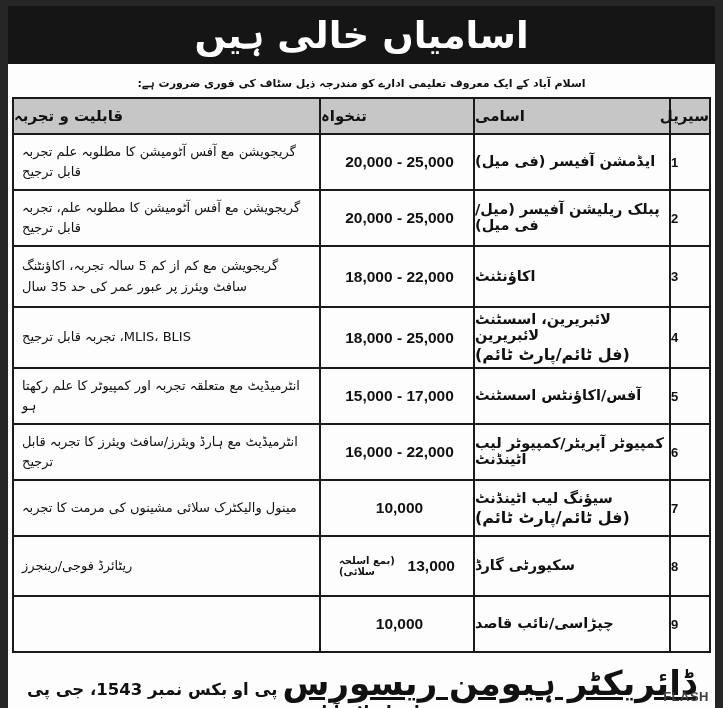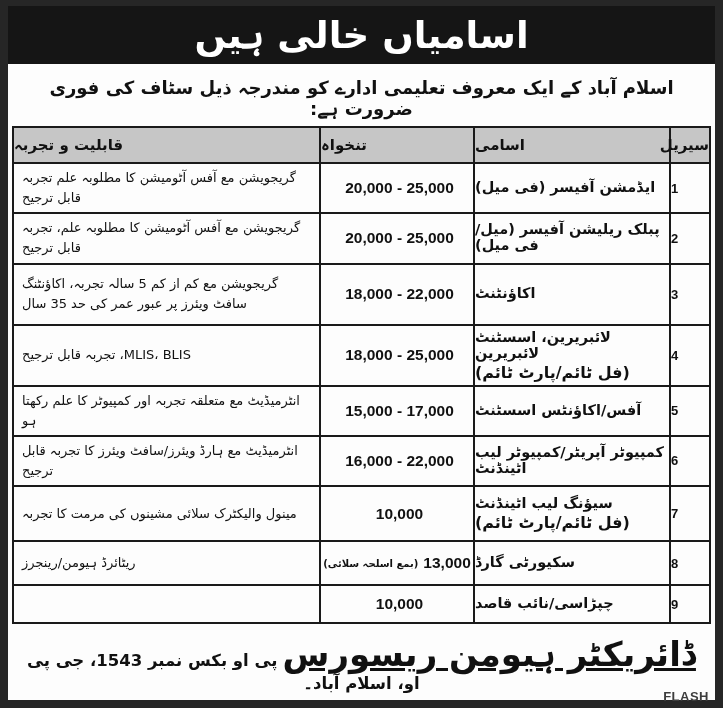--- a/index.html
+++ b/index.html
@@ -25,21 +25,21 @@
     font-size: 37px; font-weight: bold; letter-spacing: 1px;
   }
   .content {
     background: #fdfdfd;
     min-height: 636px;
     padding: 4px 4px 0 4px;
   }
   .intro {
     direction: rtl;
     text-align: center;
-    font-size: 18px; font-weight: bold;
+    font-size: 11px; font-weight: bold;
     color: #111;
     padding: 9px 14px 7px 14px;
   }
   table.vacancies {
     width: 100%;
     border-collapse: collapse;
     direction: rtl;
     table-layout: fixed;
   }
   .vacancies th, .vacancies td {
@@ -55,21 +55,21 @@
   }
   col.c-serial { width: 40px; }
   col.c-pos    { width: 196px; }
   col.c-sal    { width: 154px; }
   .cell-serial { font-size: 13px; font-weight: bold; font-family: "Liberation Sans", sans-serif; }
   .cell-pos    { font-size: 14.5px; font-weight: bold; padding: 3px 0; }
   .pos-note    { display: block; font-size: 16px; font-weight: bold; margin-top: 2px; }
   .cell-sal {
     font-family: "Liberation Sans", sans-serif;
     font-size: 15.5px; font-weight: bold;
-    padding: 2px;
+    padding: 18px;
   }
   .sal-wrap { direction: ltr; display: flex; align-items: center; justify-content: center; gap: 5px; }
   .sal-note { direction: rtl; font-family: "DejaVu Sans", sans-serif; font-size: 10px; font-weight: bold; }
   .cell-qual { font-size: 13px; font-weight: normal; padding: 4px 8px; line-height: 1.55; }
   tr.r1 td { height: 46px; }
   tr.r2 td { height: 45px; }
   tr.r3 td { height: 61px; }
   tr.r4 td { height: 55px; }
   tr.r5 td { height: 40px; }
   tr.r6 td { height: 45px; }
@@ -234,21 +234,21 @@
           <td class="cell-pos">
             <span>سکیورٹی گارڈ</span>
             <span class="pos-note"></span>
           </td>
           <td class="cell-sal">
             <span class="sal-wrap">
                 <span class="sal-note">(بمع اسلحہ سلائی)</span>
                 <span>13,000</span>
               </span>
           </td>
-          <td class="cell-qual">ریٹائرڈ ہیومن/رینجرز</td>
+          <td class="cell-qual">ریٹائرڈ فوجی/رینجرز</td>
         </tr>
         <tr class="r9">
           <td class="cell-serial">9</td>
           <td class="cell-pos">
             <span>چپڑاسی/نائب قاصد</span>
             <span class="pos-note"></span>
           </td>
           <td class="cell-sal">
             <span class="sal-wrap">
                 <span class="sal-note"></span>

